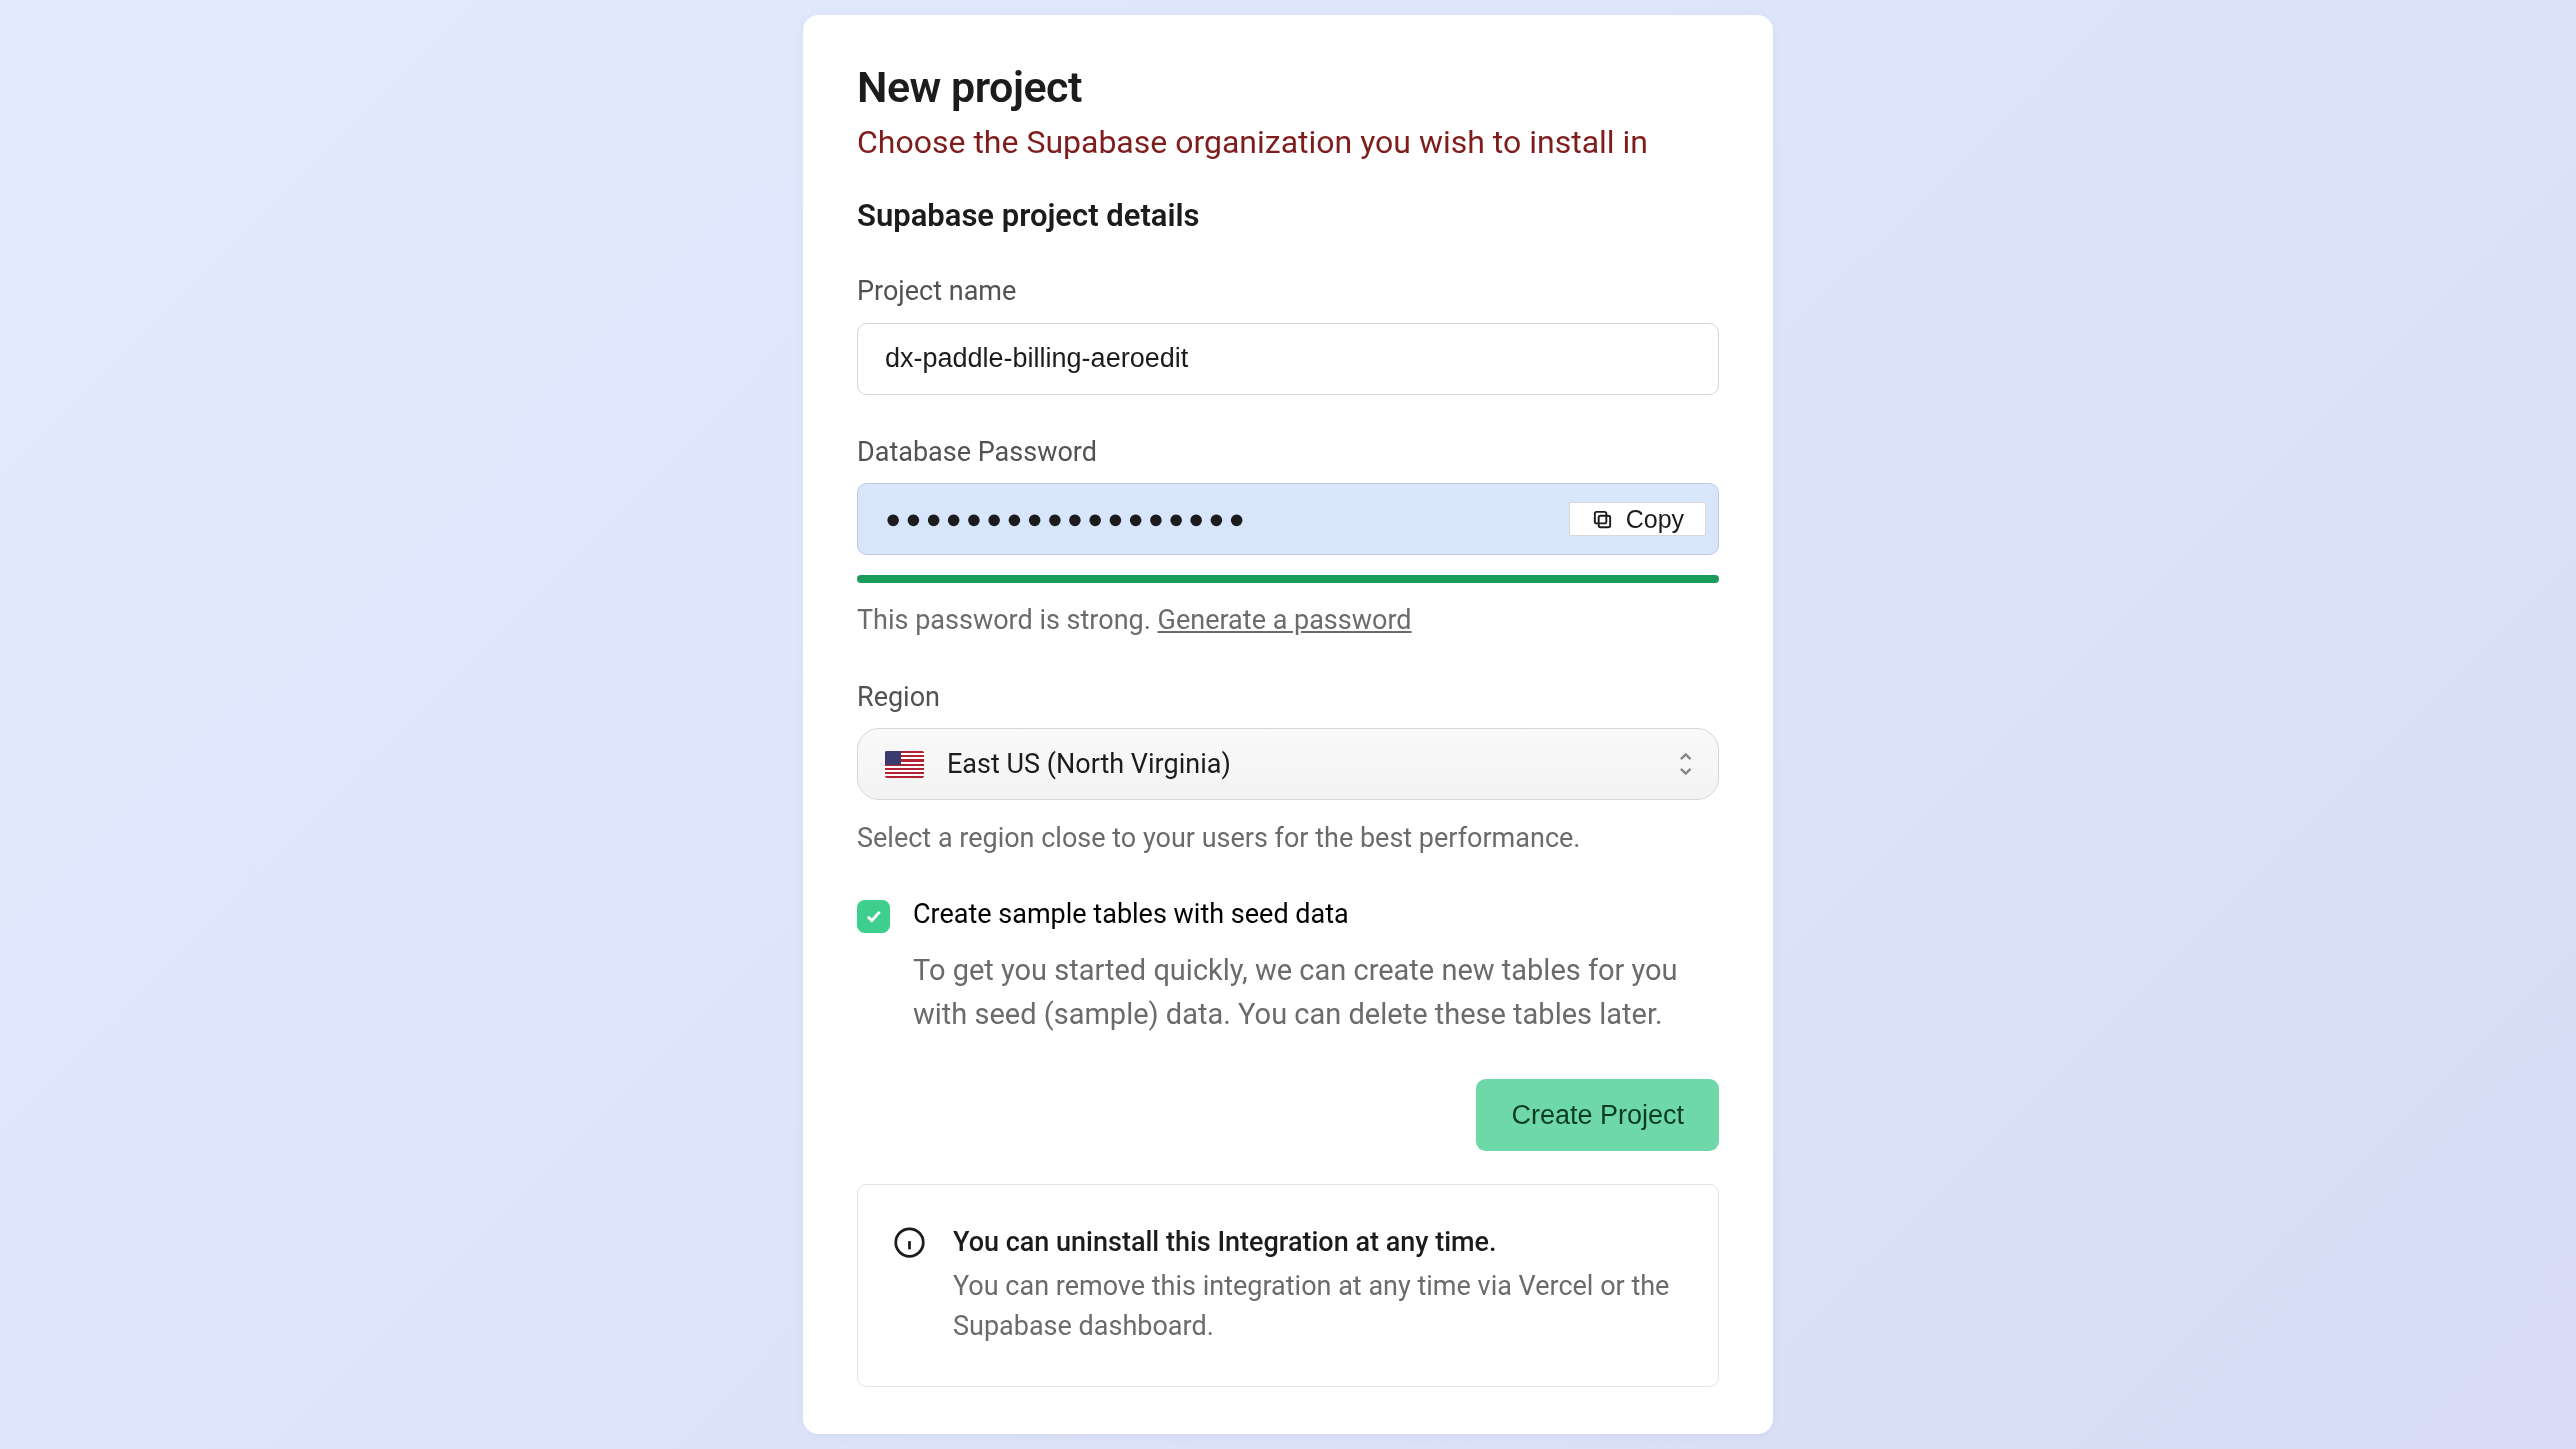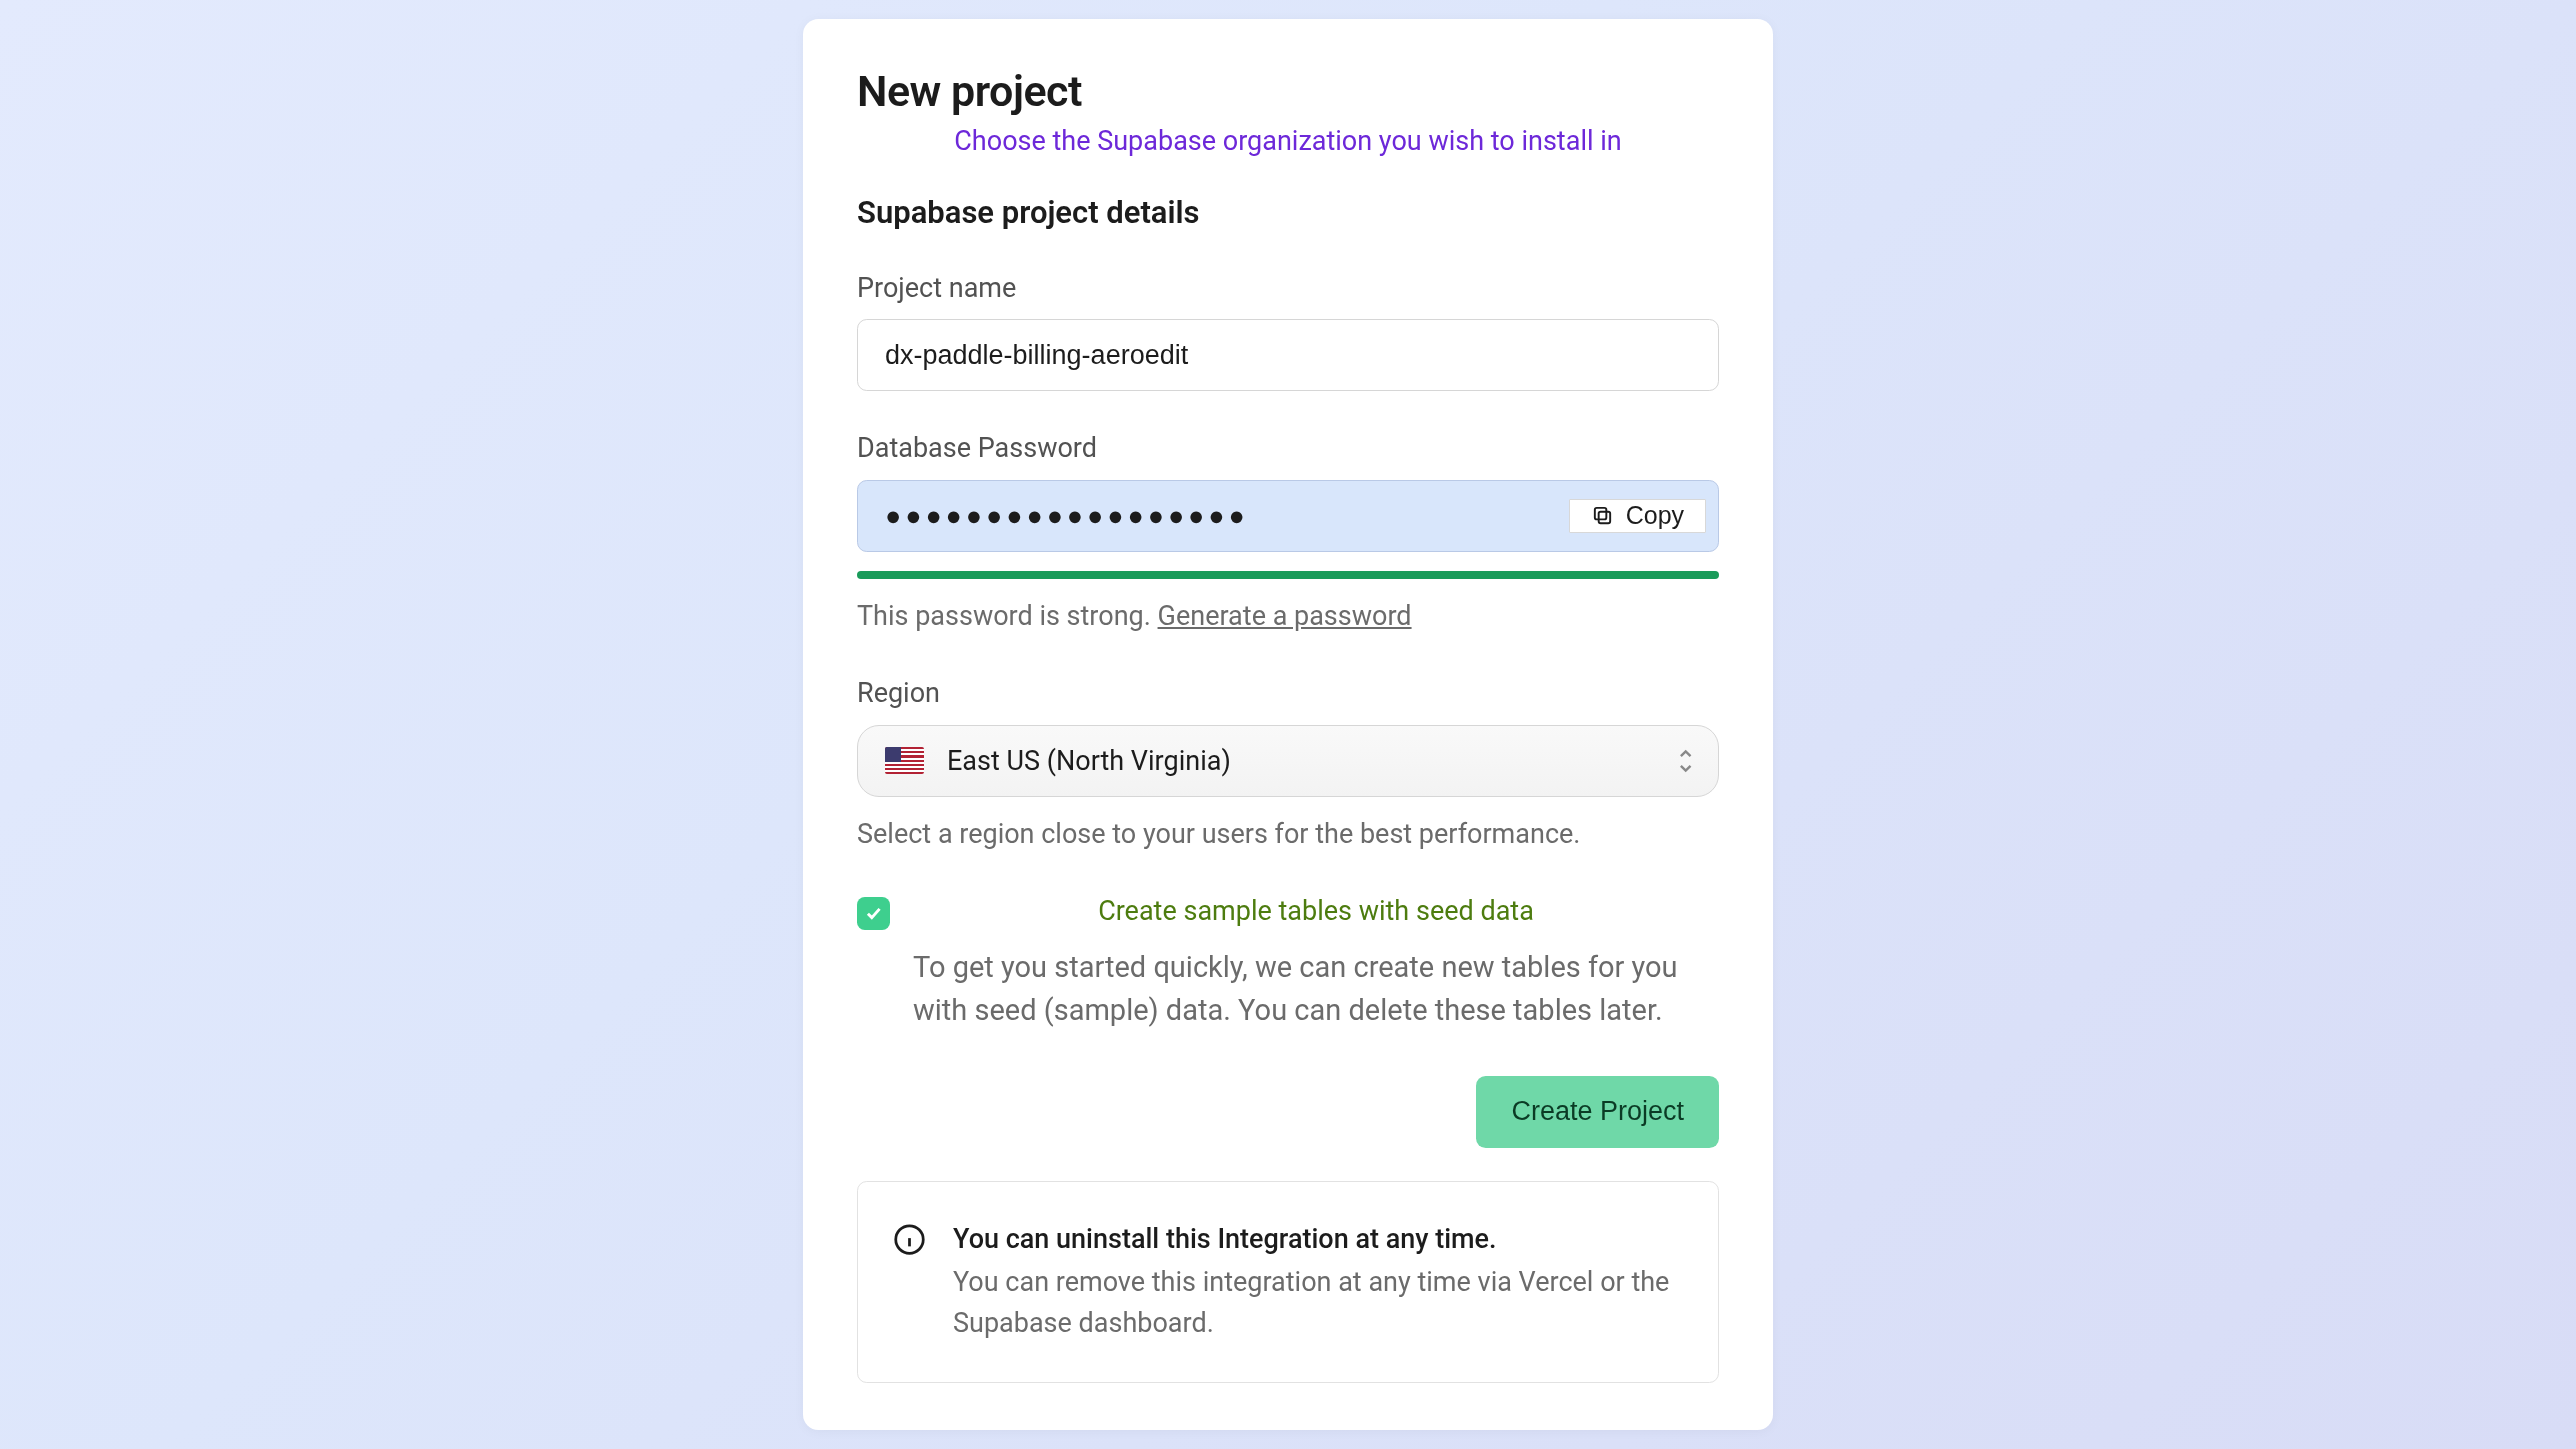--- a/index.html
+++ b/index.html
@@ -21,25 +21,24 @@
     box-shadow: 0 1.9px 11.6px rgba(0,0,0,0.04);
   }
   .title {
     font-size: 43px;
     font-weight: 600;
     color: #1c1c1c;
     letter-spacing: -0.5px;
     line-height: 1.2;
   }
   .subtitle {
-    font-size: 27px;
-    color: #6d28d9;
+    font-size: 32px;
+    color: #7f1d1d;
     margin-top: 5.8px;
     line-height: 1.4;
-    text-align: center;
   }
   .section-title {
     font-size: 31px;
     font-weight: 600;
     color: #1c1c1c;
     margin-top: 33px;
   }
   .field { margin-top: 41px; }
   .field-label {
     font-size: 27px;
@@ -162,21 +161,21 @@
     border-radius: 7.8px;
     background: #3ecf8e;
     display: flex;
     align-items: center;
     justify-content: center;
     flex-shrink: 0;
     margin-top: 3.9px;
     cursor: pointer;
   }
   .checkmark { width: 17.5px; height: 17.5px; stroke: #fff; fill: none; stroke-width: 3; }
-  .check-title { font-size: 27px; color: #4d7c0f; line-height: 1.4; text-align: center; }
+  .check-title { font-size: 27px; color: #000000; line-height: 1.4; }
   .check-desc { font-size: 29px; color: #6b6b6b; line-height: 1.5; margin-top: 15px; }
   .btn-row { display: flex; justify-content: flex-end; margin-top: 43px; }
   .create-btn {
     height: 72px;
     padding: 0 35px;
     border: none;
     border-radius: 9.7px;
     background: #6fd8a8;
     color: #0b3b25;
     font-size: 27px;

